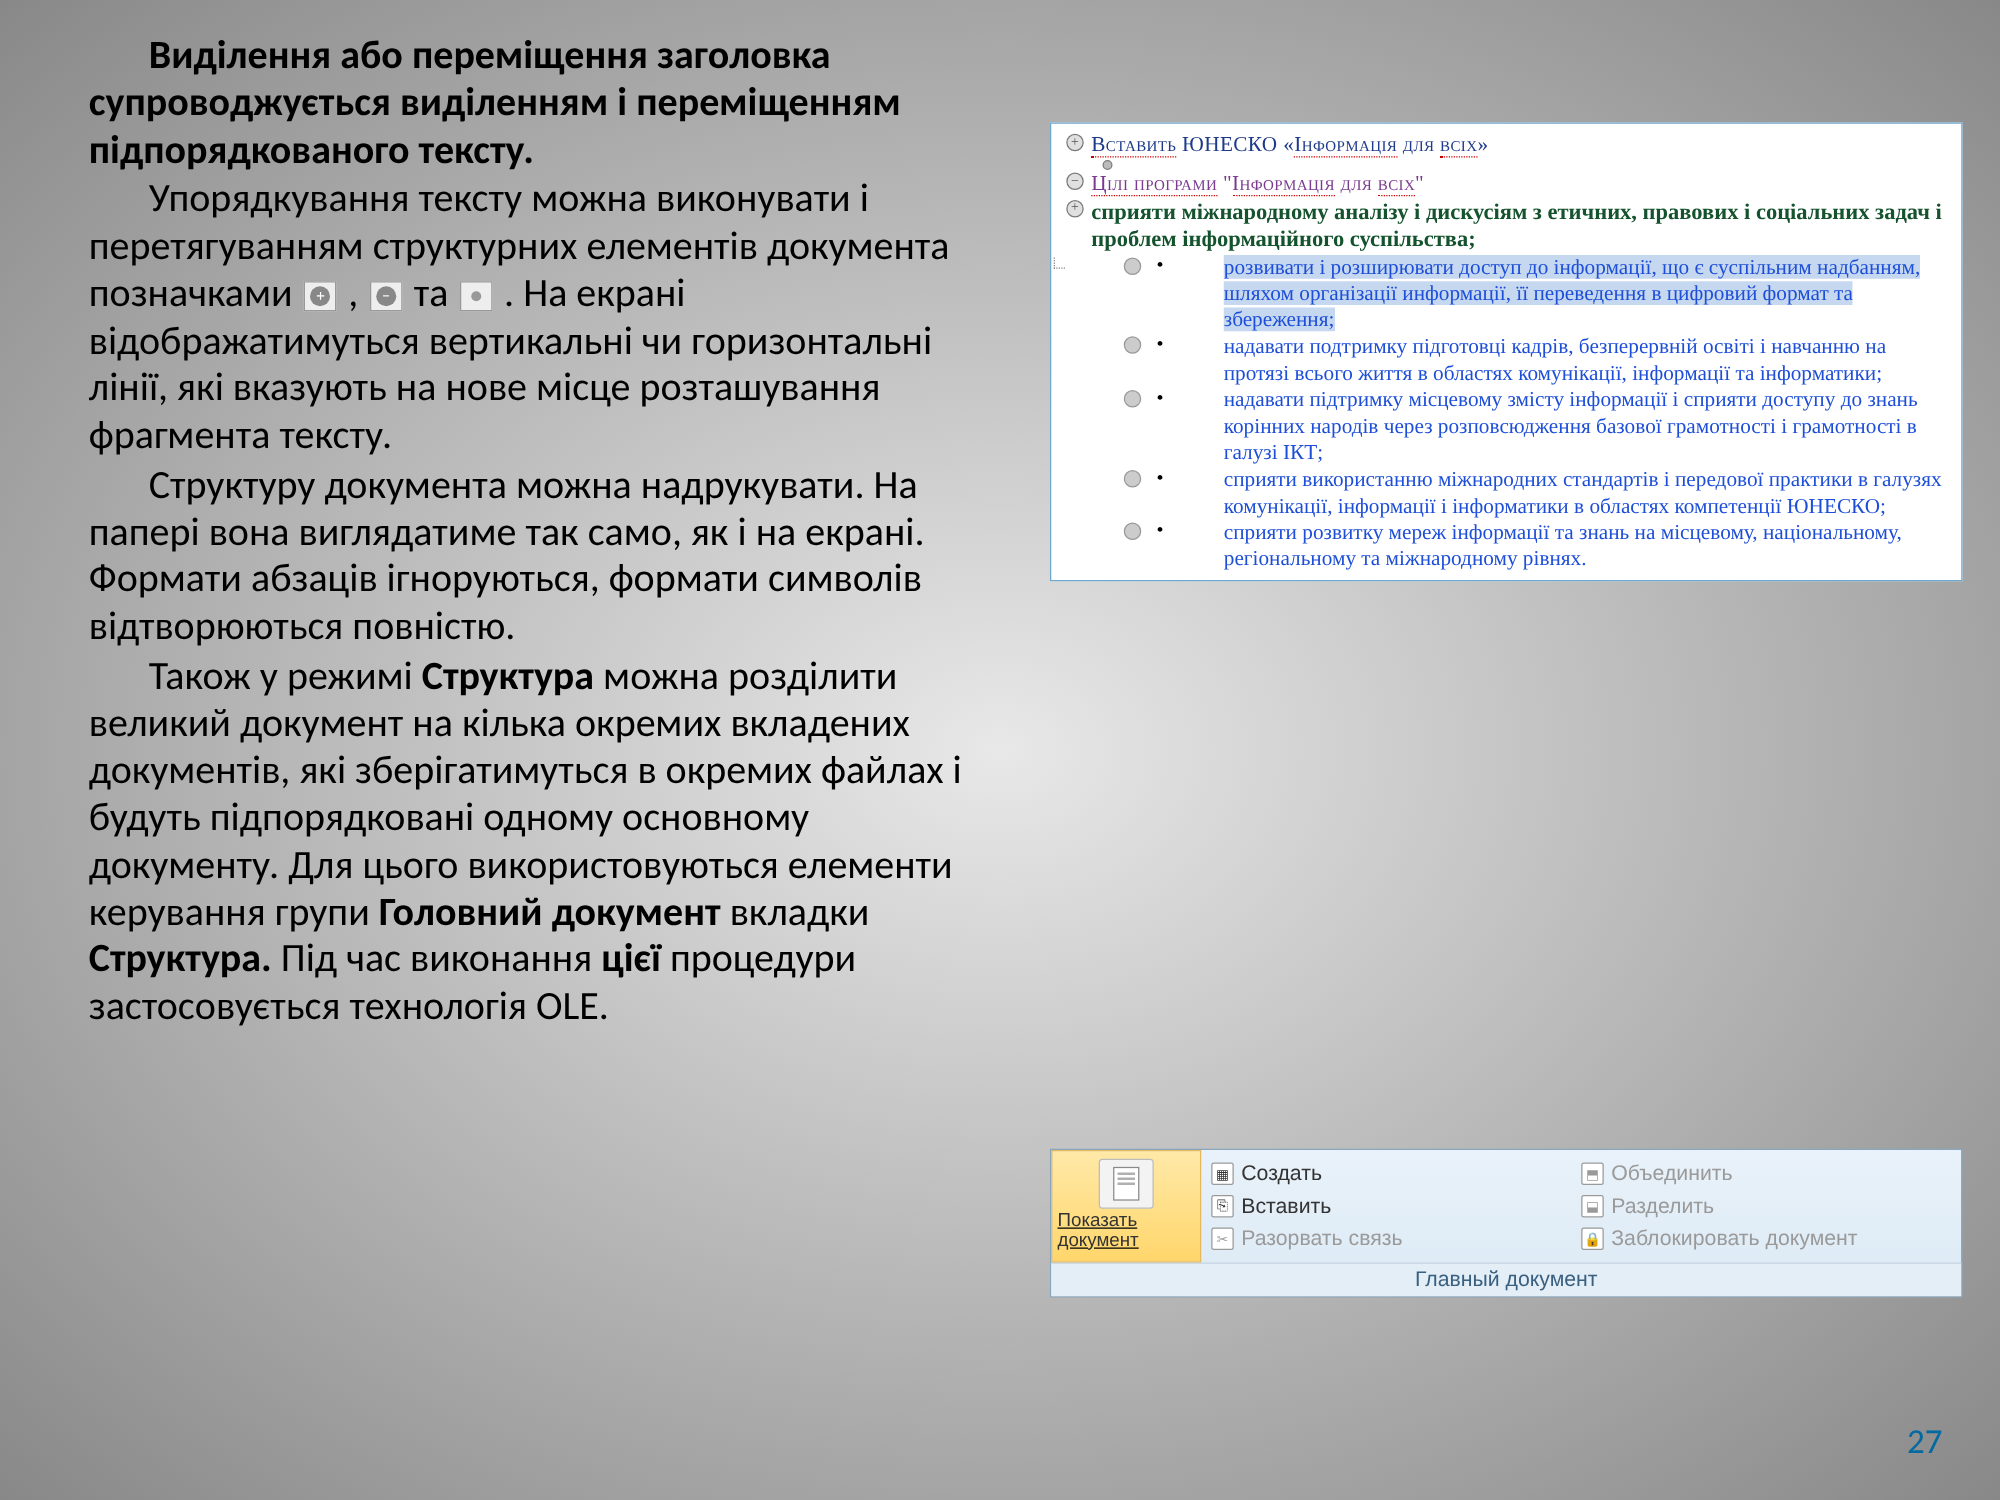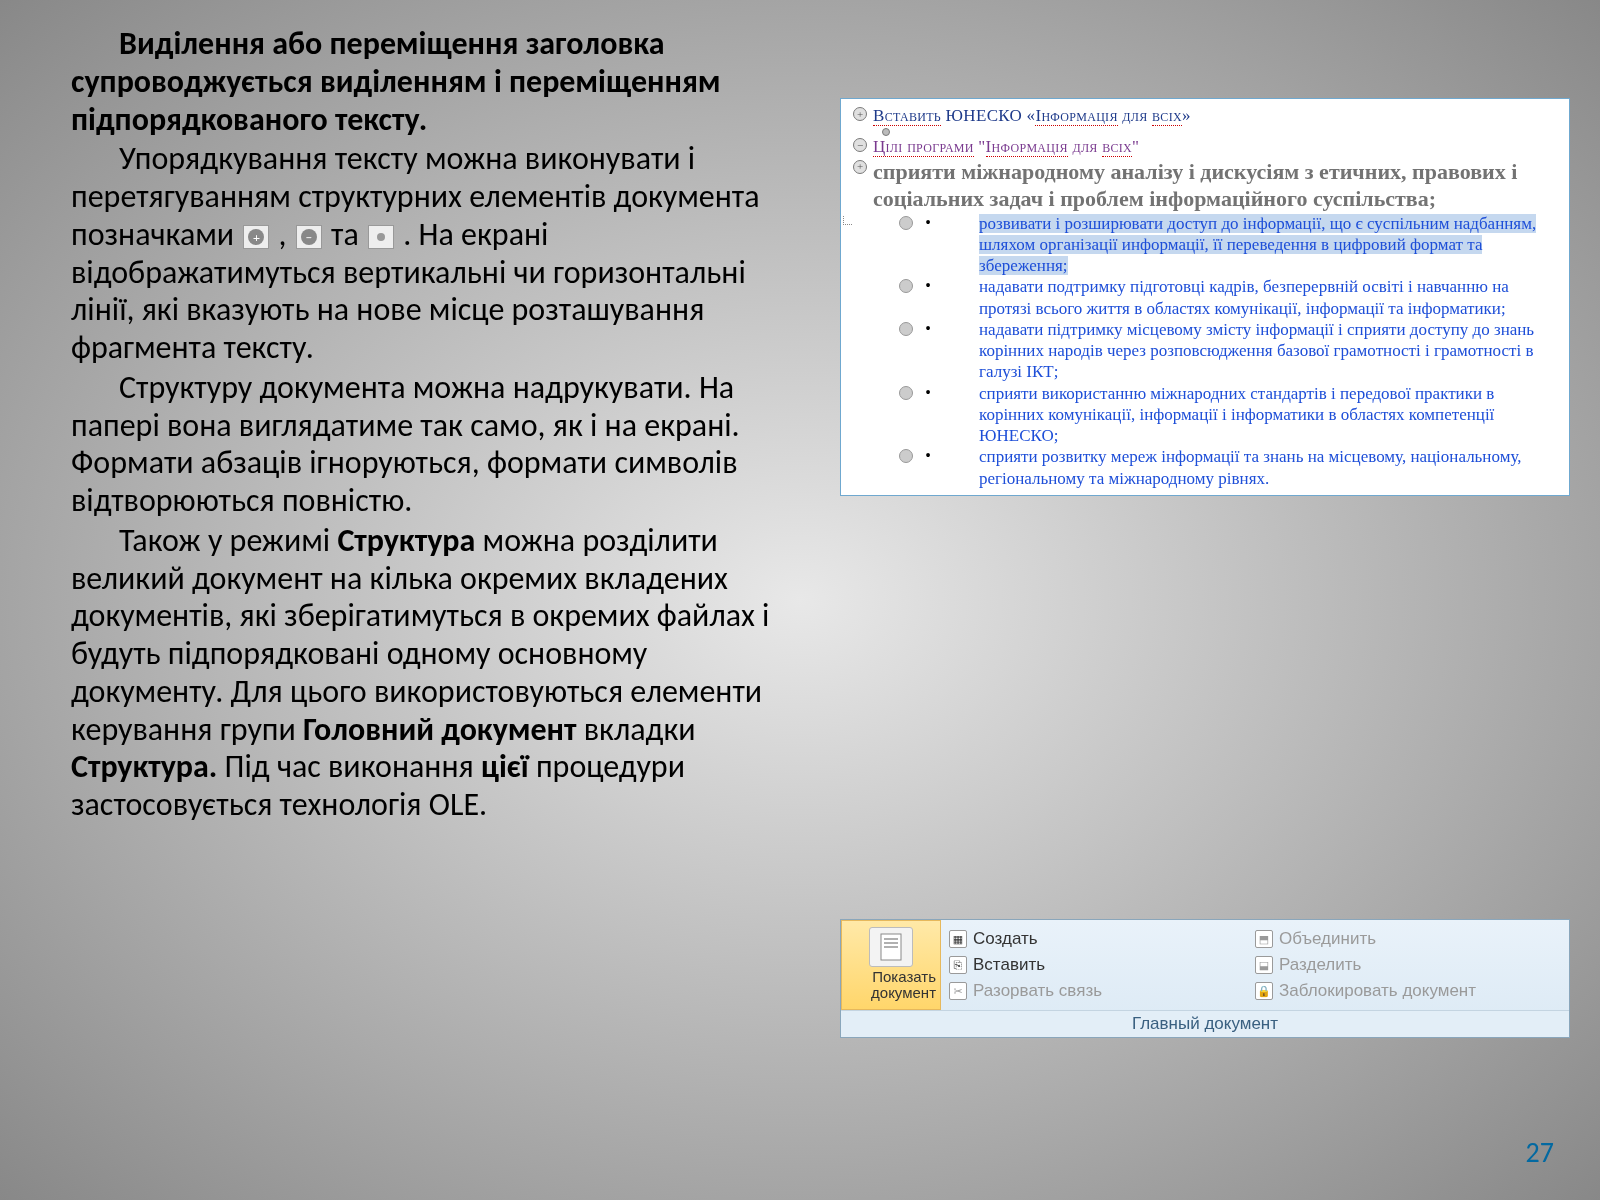--- a/index.html
+++ b/index.html
@@ -63,21 +63,21 @@
   .ol-icon {
     width: 14px; height: 14px; border-radius: 50%;
     border: 1px solid #7a7a7a; background: #e0e0e0;
     display: flex; align-items: center; justify-content: center;
     font-size: 11px; color: #555; line-height: 1;
   }
   .ol-content { flex: 1; }
   .h1line { font-variant: small-caps; color: #1e3a8a; letter-spacing: 0.3px; }
   .h1line.purple { color: #7a3a8f; }
   .redwave { border-bottom: 1px dotted #c00; }
-  .h2line { font-weight: 700; color: #737373; font-size: 22px; }
+  .h2line { font-weight: 700; color: #14532d; font-size: 18px; }
   .bullet-row { display: flex; align-items: flex-start; padding-left: 52px; }
   .bullet-row .dot {
     width: 14px; height: 14px; border-radius: 50%;
     background: #ccc; border: 1px solid #999;
     flex-shrink: 0; margin-top: 3px;
   }
   .bullet-row .bul { width: 30px; text-align: center; flex-shrink: 0; font-size: 16px; }
   .bullet-row .txt { flex: 1; color: #1d4ed8; font-size: 17px; margin-left: 36px; }
   .hl { background: #c5d8ef; }
   .corner { position: absolute; left: 38px; top: 274px; width: 9px; height: 9px; border-left: 1px dotted #888; border-bottom: 1px dotted #888; }
@@ -86,24 +86,25 @@
     right: 30px;
     top: 919px;
     width: 730px;
     border: 1px solid #8aa6bb;
     background: linear-gradient(#e9f2fa, #dbe9f4);
     font-family: "Segoe UI", Tahoma, sans-serif;
     font-size: 17px;
   }
   .ribbon-body { display: flex; }
   .rbtn {
-    width: 100px;
-    text-align: right;
+    width: 120px;
+    text-align: left;
     padding: 6px 4px 4px;
     border-right: 1px solid #c4d4e1;
+    text-decoration: underline;
   }
   .rbtn.active { background: linear-gradient(#ffe9a8, #ffd66b); border: 1px solid #e6b85c; }
   .rbtn .ricon {
     width: 44px; height: 40px; margin: 0 auto 2px;
     background: #f3f3f3; border: 1px solid #bcbcbc;
     display: flex; align-items: center; justify-content: center;
     border-radius: 3px;
   }
   .rbtn .rlabel { font-size: 15px; line-height: 1.05; color: #333; }
   .rbtn.disabled .rlabel { color: #999; }
@@ -200,21 +201,21 @@
     <div class="txt">надавати подтримку підготовці кадрів, безперервній освіті і навчанню на протязі всього життя в областях комунікації, інформації та інформатики;</div>
   </div>
   <div class="bullet-row">
     <div class="dot"></div>
     <div class="bul">•</div>
     <div class="txt">надавати підтримку місцевому змісту інформації і сприяти доступу до знань корінних народів через розповсюдження базової грамотності і грамотності в галузі ІКТ;</div>
   </div>
   <div class="bullet-row">
     <div class="dot"></div>
     <div class="bul">•</div>
-    <div class="txt">сприяти використанню міжнародних стандартів і передової практики в корінних комунікації, інформації і інформатики в областях компетенції ЮНЕСКО;</div>
+    <div class="txt">сприяти використанню міжнародних стандартів і передової практики в галузях комунікації, інформації і інформатики в областях компетенції ЮНЕСКО;</div>
   </div>
   <div class="bullet-row">
     <div class="dot"></div>
     <div class="bul">•</div>
     <div class="txt">сприяти розвитку мереж інформації та знань на місцевому, національному, регіональному та міжнародному рівнях.</div>
   </div>
 </div>
 
 <div class="ribbon">
   <div class="ribbon-body">

